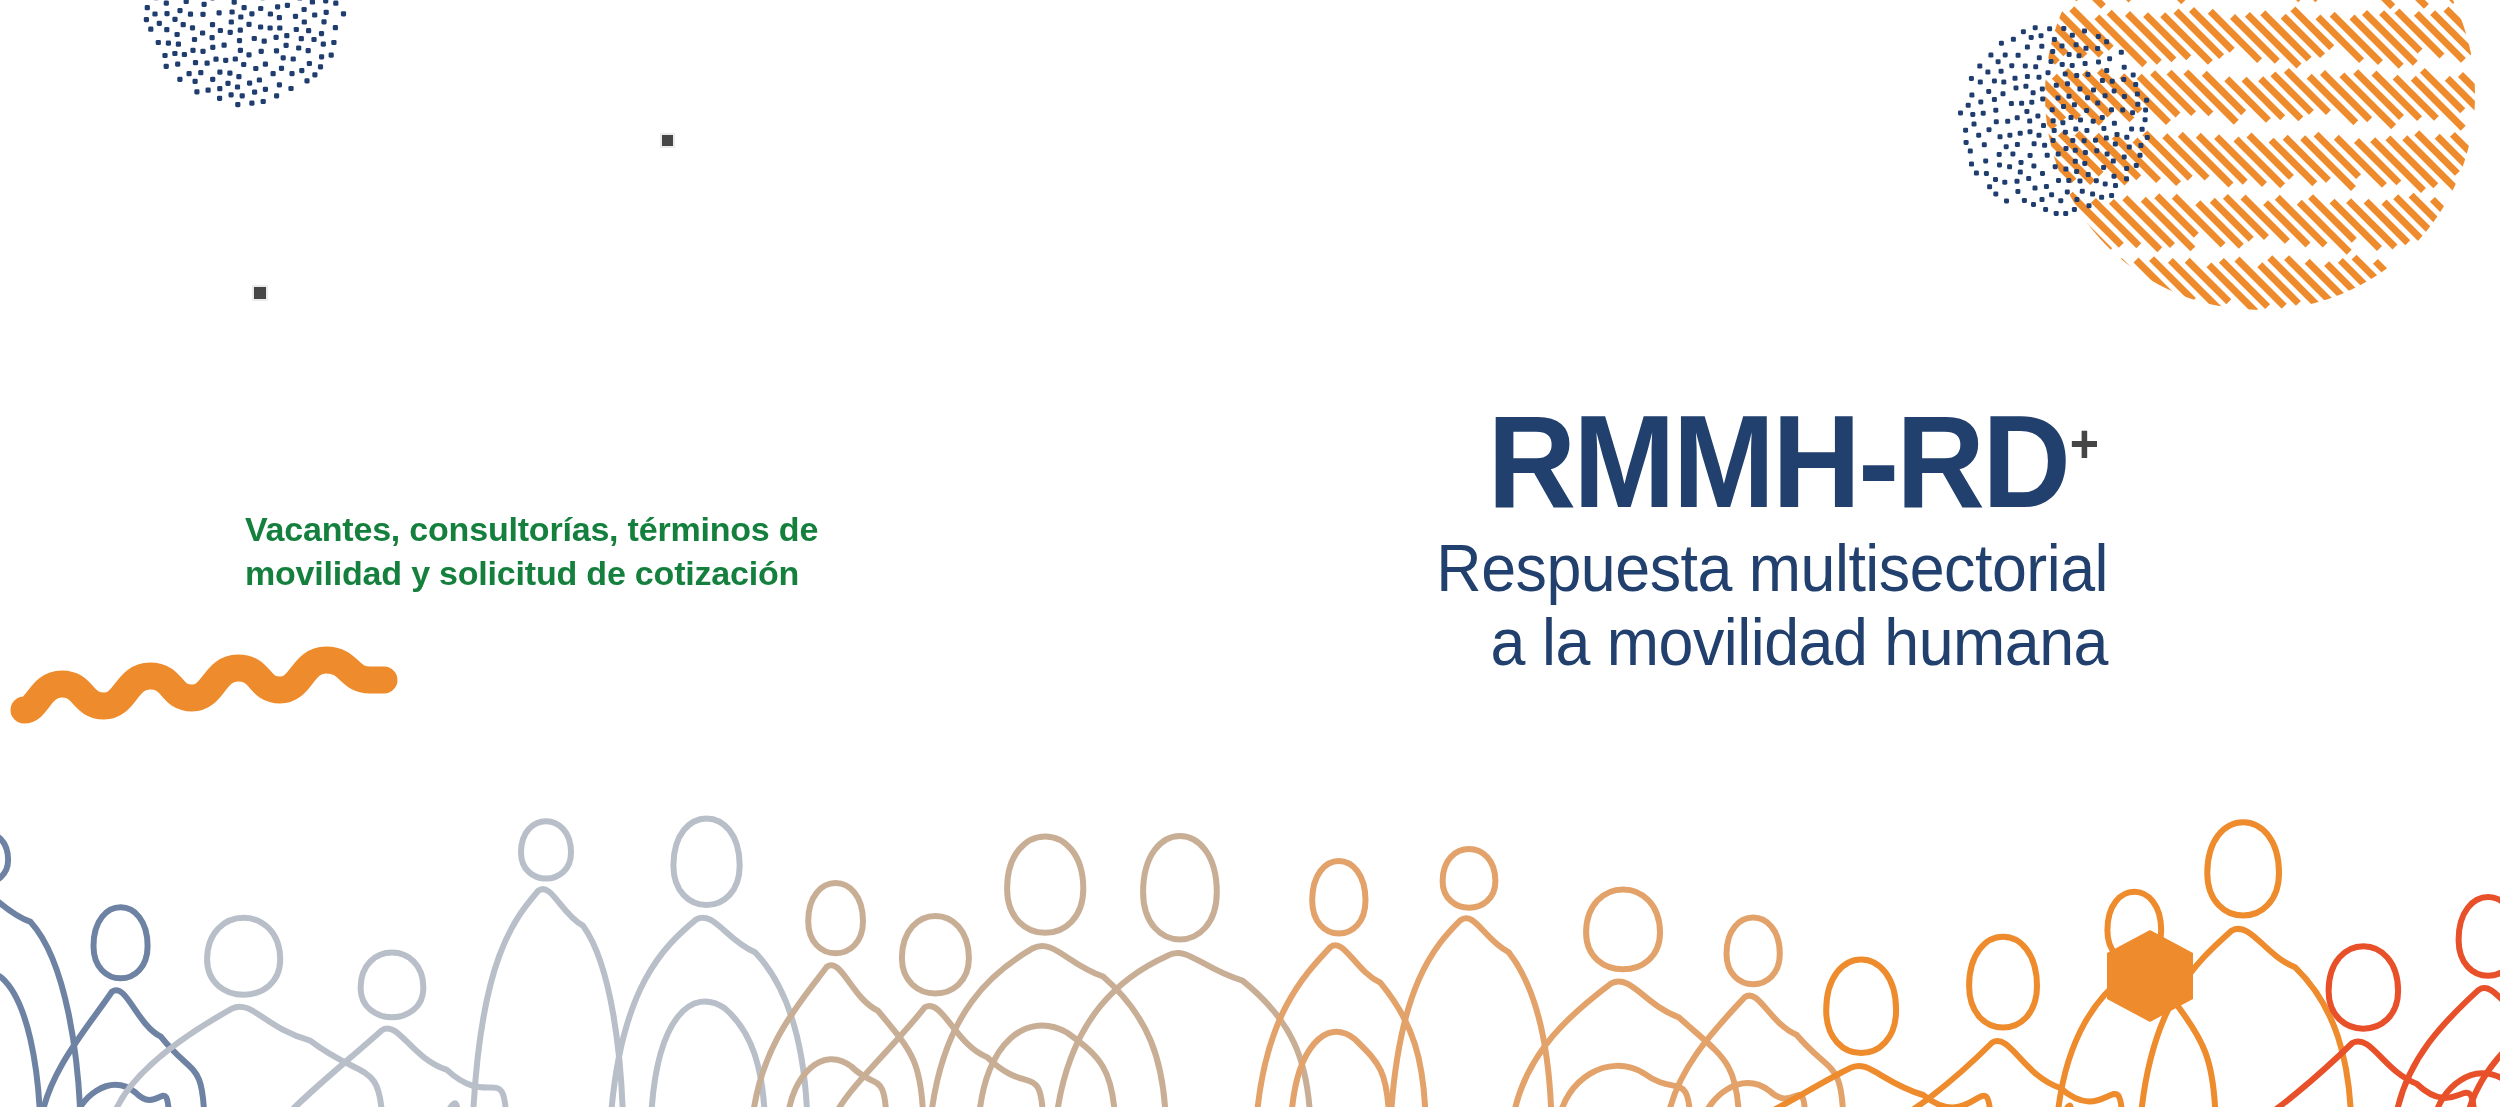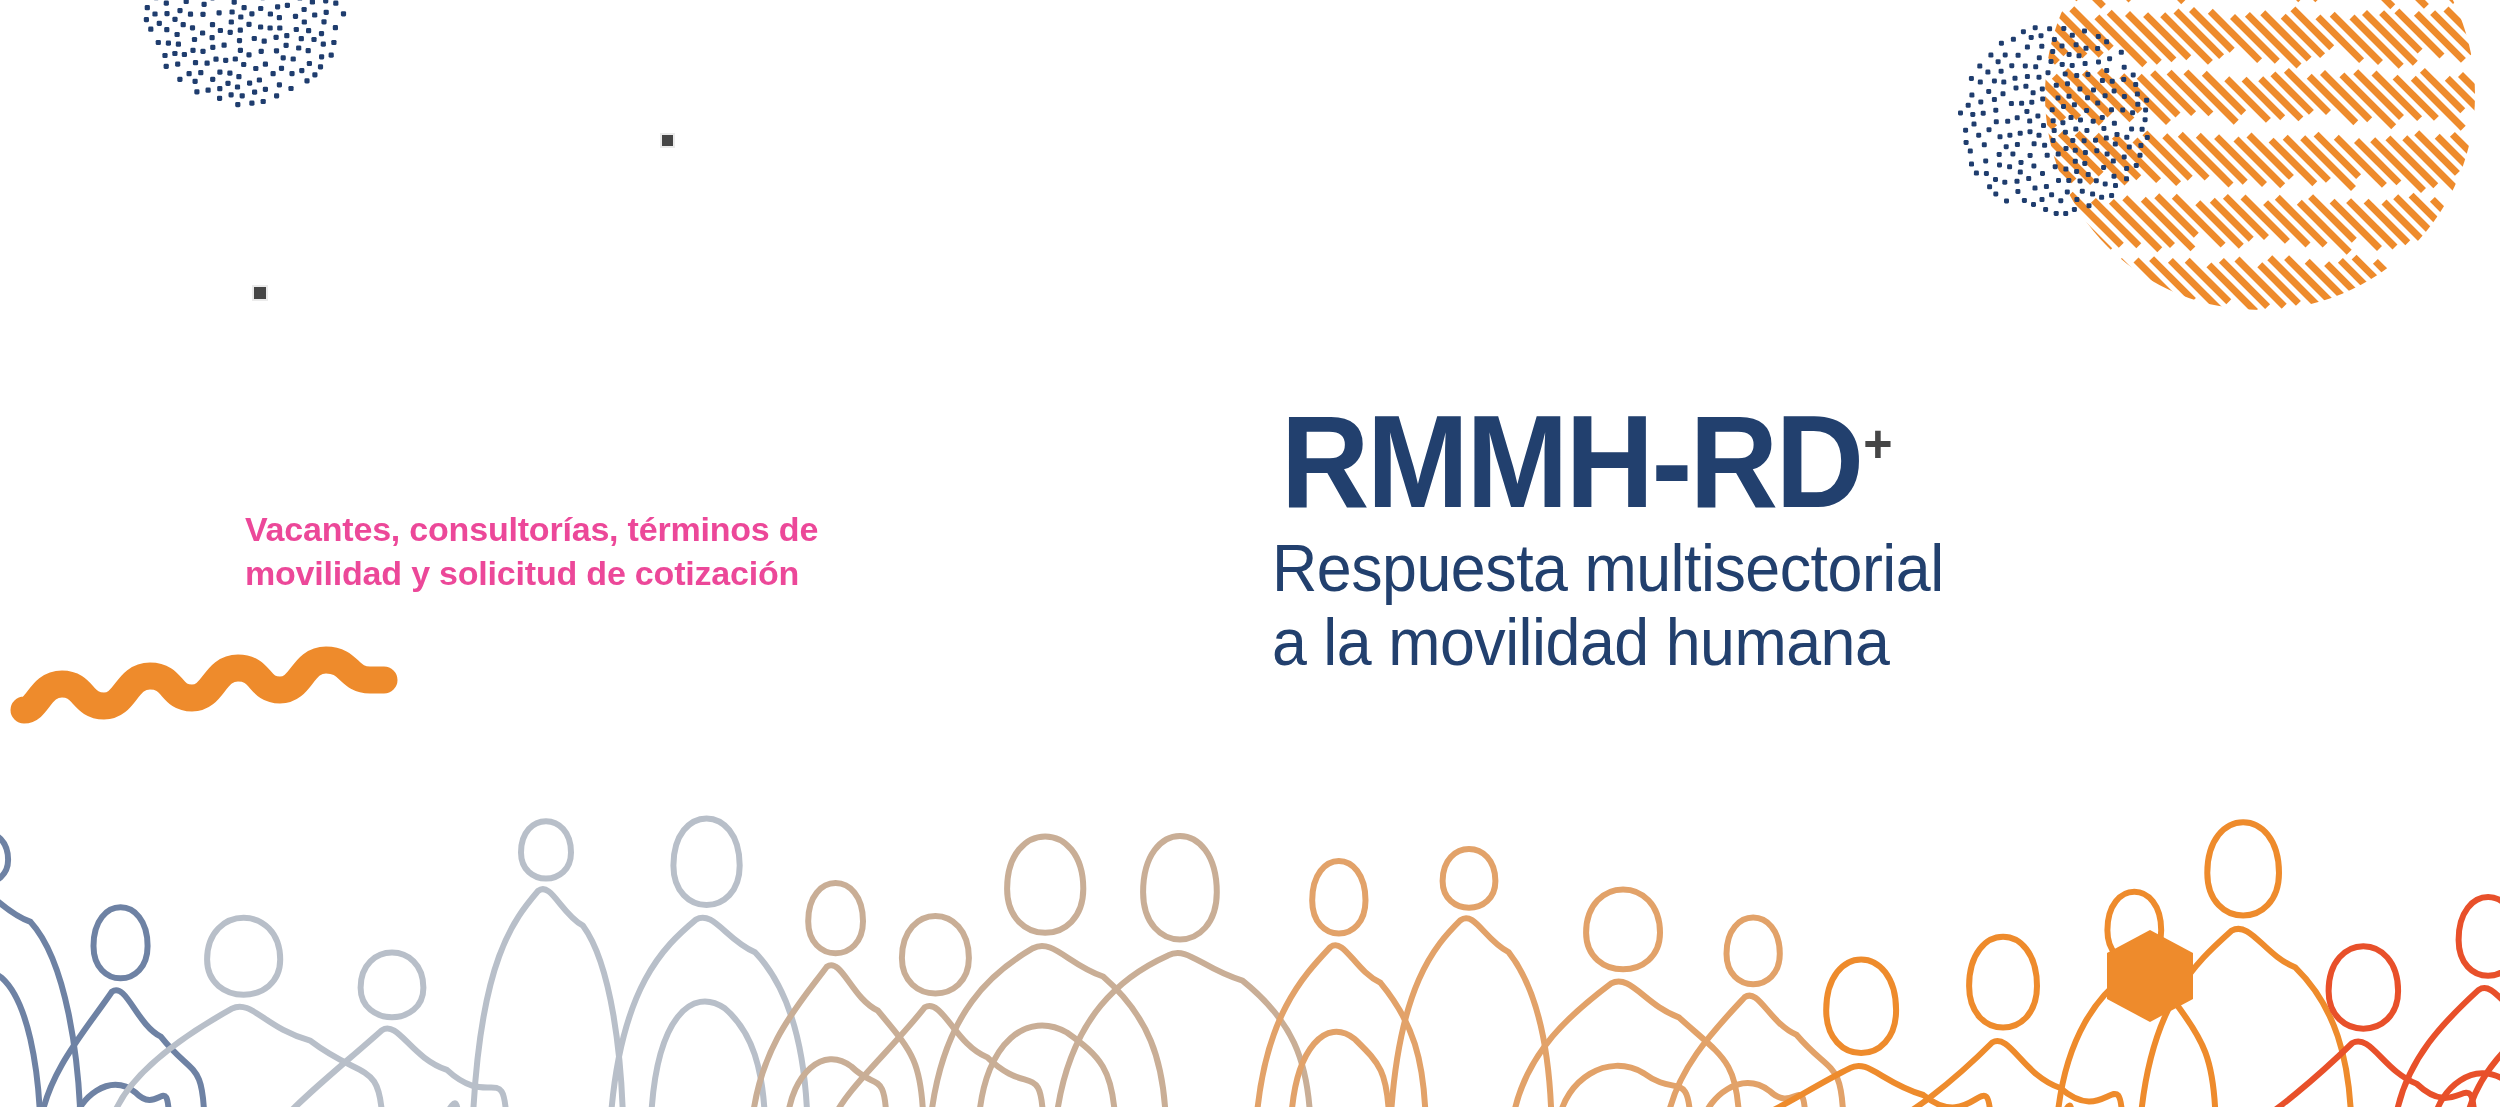--- a/index.html
+++ b/index.html
@@ -20,27 +20,27 @@
   #sq-1{left:660px;top:133px;width:11px;height:11px;}
   #sq-2{left:252px;top:285px;width:12px;height:12px;}
 
   #wave{left:10px;top:636px;width:390px;height:90px;}
   #hexagon{left:2104px;top:928px;width:92px;height:96px;}
   #crowd{left:0;top:790px;width:2500px;height:317px;}
 
   
   .tagline{
     position:absolute;left:245px;top:508px;width:760px;
-    color:#ec4899;font-weight:bold;font-size:34px;line-height:1.28;
+    color:#15803d;font-weight:bold;font-size:34px;line-height:1.28;
     letter-spacing:-.2px;
   }
   .tagline div{white-space:nowrap;}
 
   .brand{
-    position:absolute;left:1250px;top:396px;width:880px;text-align:left;
+    position:absolute;left:1250px;top:396px;width:880px;text-align:right;
   }
   .brand-title{
     color:#22406E;font-weight:bold;font-size:132px;line-height:1;
     letter-spacing:-3px;transform:scaleX(.93);transform-origin:center;
     white-space:nowrap;
   }
   .brand-title sup{
     font-size:54px;color:#464646;vertical-align:super;
     letter-spacing:0;margin-left:2px;
   }

